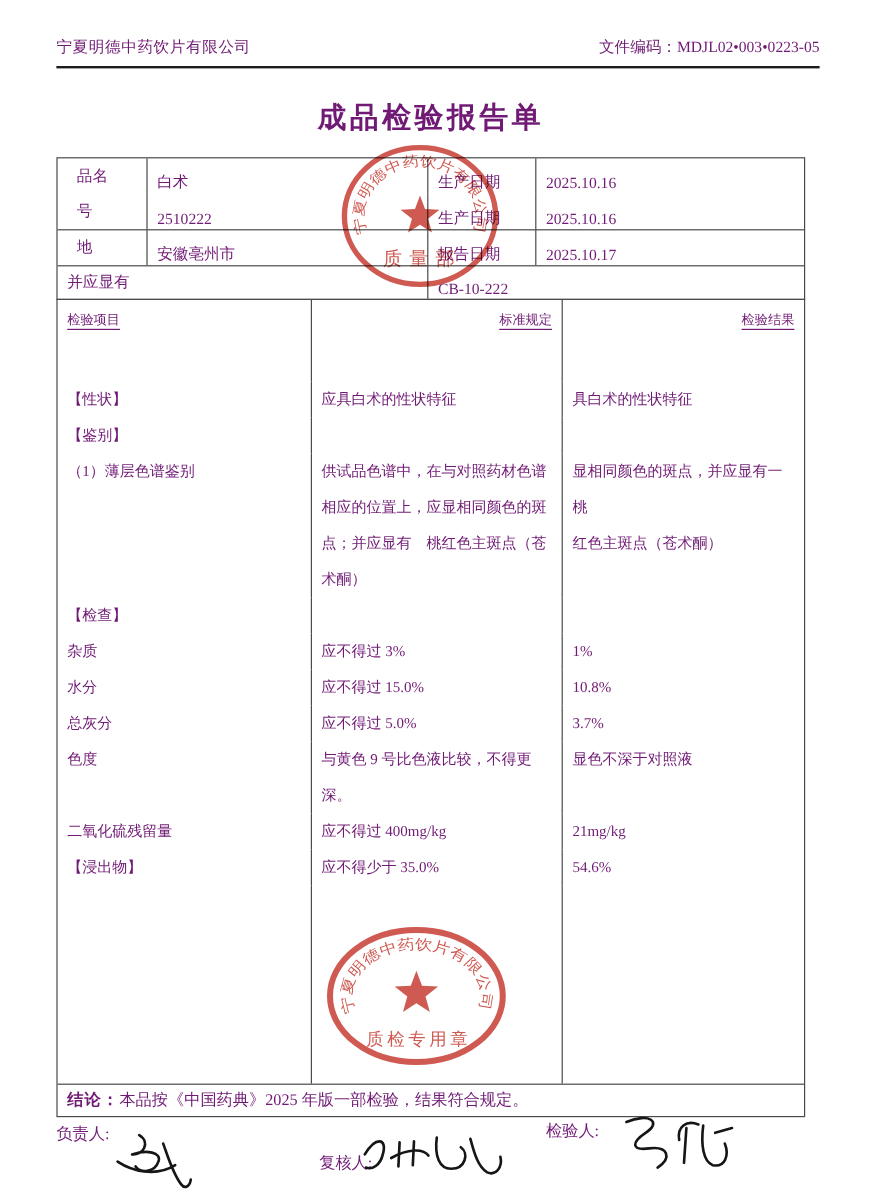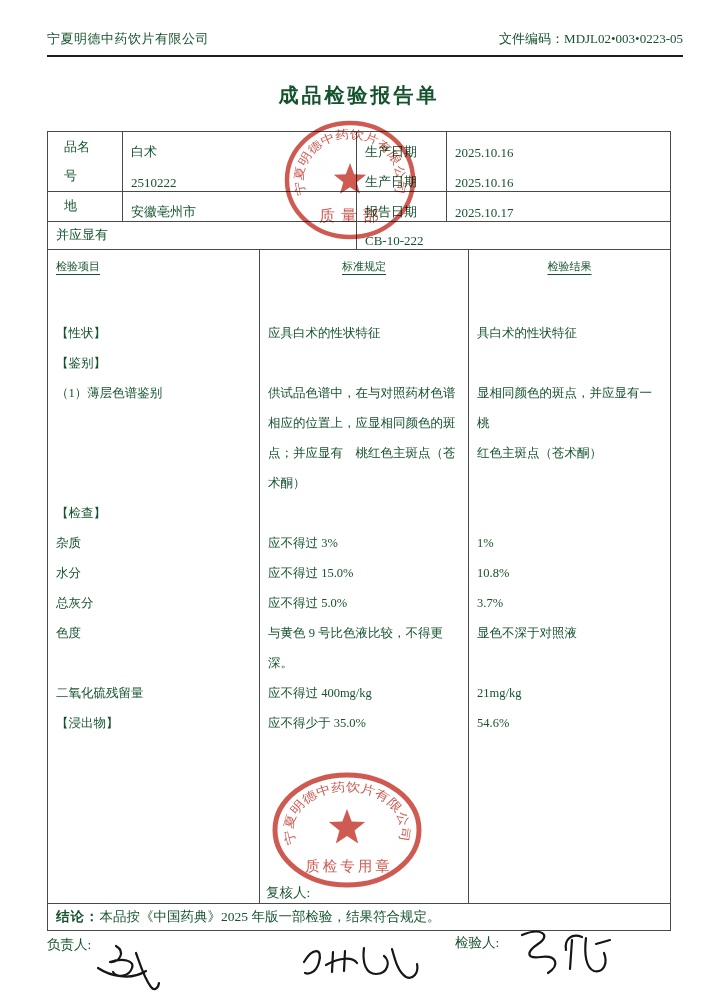--- a/index.html
+++ b/index.html
@@ -1,39 +1,39 @@
 <!DOCTYPE html>
 <html><head>
 <meta charset="utf-8">
 <style>
   html,body{margin:0;padding:0;background:#fff;}
   .page{position:relative;width:727px;height:1000px;background:#ffffff;overflow:hidden;
-        font-family:"Liberation Serif","DejaVu Serif",serif;color:#14532d;}
+        font-family:"Liberation Serif","DejaVu Serif",serif;color:#701a75;}
   
   .hdr-left{position:absolute;left:47px;top:30px;font-size:13px;letter-spacing:.5px;}
   .hdr-right{position:absolute;right:44px;top:30px;font-size:13px;}
   .hdr-rule{position:absolute;left:47px;top:55px;width:636px;height:2px;background:#1c1c1c;}
   .title{position:absolute;left:47px;top:82px;width:624px;text-align:center;
-         font-size:20px;font-weight:bold;letter-spacing:3px;}
+         font-size:24px;font-weight:bold;letter-spacing:3px;}
   
   .info{position:absolute;left:47px;top:131px;width:624px;border:1px solid #4a4a4a;box-sizing:border-box;}
   .irow{display:grid;grid-template-columns:74px 234px 90px 224px;}
   .irow4{display:grid;grid-template-columns:308px 314px;}
   .ic{box-sizing:border-box;padding-left:8px;font-size:13px;display:flex;align-items:flex-end;overflow:hidden;}
   .h29{height:29px}.h30{height:30px}.h28{height:28px}
   .bl{border-left:1px solid #4a4a4a}.bt{border-top:1px solid #4a4a4a}
   .jlab{display:block;line-height:29px;padding:0 12px 0 8px;text-align:justify;text-align-last:justify;}
   .jlab30{line-height:30px}
   
   .mtable{position:absolute;left:47px;top:249px;width:624px;height:682px;border:1px solid #4a4a4a;
           box-sizing:border-box;display:flex;flex-direction:column;}
   .mhead{display:grid;grid-template-columns:211px 209px 202px;height:68px;flex:0 0 auto;}
   .mh{box-sizing:border-box;padding:9px 8px 0;font-size:11px;}
   .mh span{text-decoration:underline;text-underline-offset:4px;}
-  .mh.ctr{text-align:center;}
+  .mh.ctr{text-align:right;}
   .mrow{display:grid;grid-template-columns:211px 209px 202px;flex:0 0 auto;}
   .mrow.fill{flex:1 1 auto;}
   .mc{box-sizing:border-box;padding:0 8px;font-size:12.5px;line-height:30px;min-height:30px;white-space:pre-line;overflow:hidden;}
   .concl{flex:0 0 auto;border-top:1px solid #4a4a4a;height:26px;line-height:25px;padding-left:8px;font-size:13.5px;}
   .concl b{letter-spacing:1px;}
   
   .seal{position:absolute;mix-blend-mode:multiply;opacity:.88;}
   .seal-top{left:280px;top:118px;}
   .seal-bottom{left:269px;top:770px;}
   
@@ -172,21 +172,21 @@
     <ellipse cx="78" cy="60" rx="72" ry="55" fill="none" stroke="#c8433a" stroke-width="5"></ellipse>
     <path id="arcBottom" d="M 27.3,73.3 A 54 39 0 1 1 128.7,73.3" fill="none"></path>
     <text font-size="12" fill="#c8433a">
       <textPath href="#arcBottom" startOffset="0" textLength="172" lengthAdjust="spacingAndGlyphs">宁夏明德中药饮片有限公司</textPath>
     </text>
     <polygon fill="#c8433a" points="78,39 82.7,51.5 96.1,52.1 85.6,60.5 89.2,73.4 78,66 66.8,73.4 70.4,60.5 59.9,52.1 73.3,51.5"></polygon>
     <text x="80" y="101" text-anchor="middle" font-size="14.5" letter-spacing="3" fill="#c8433a">质检专用章</text>
   </svg>
 
   <div class="sig-label" style="left:47px;top:936px">负责人:</div>
-  <div class="sig-label" style="left:266px;top:884px">复核人:</div>
+  <div class="sig-label" style="left:266px;top:960px">复核人:</div>
   <div class="sig-label" style="left:455px;top:934px">检验人:</div>
 
   <svg class="sig" style="left:88px;top:938px" width="92" height="58" viewBox="0 0 92 58">
     <path d="M28,8 C38,14 31,25 22,24 C34,20 47,22 44,30 C41,39 29,40 25,34"></path>
     <path d="M10,30 C22,38 42,43 58,33"></path>
     <path d="M48,15 C52,26 56,40 63,49 C66,53 70,51 71,45"></path>
   </svg>
 
   <svg class="sig" style="left:296px;top:930px" width="132" height="60" viewBox="0 0 132 60">
     <path d="M8,32 C17,17 27,18 23,32 C21,41 14,45 9,43"></path>

